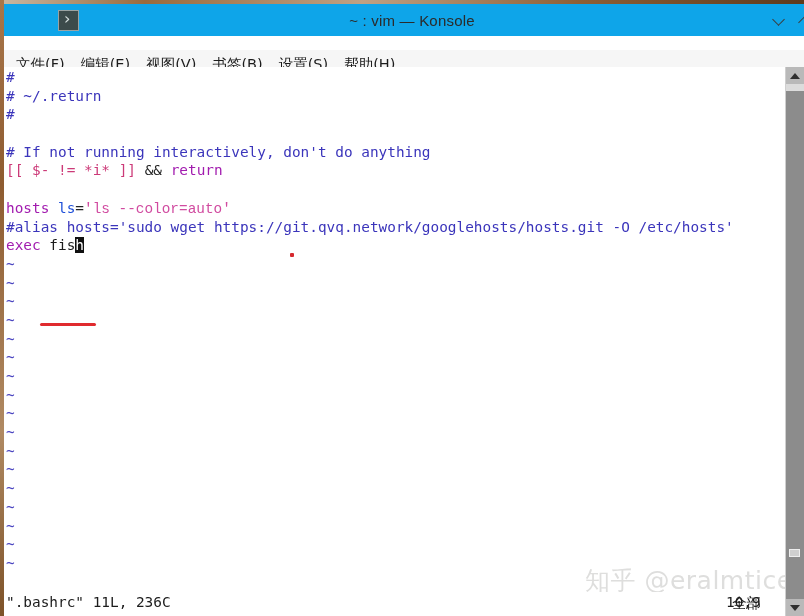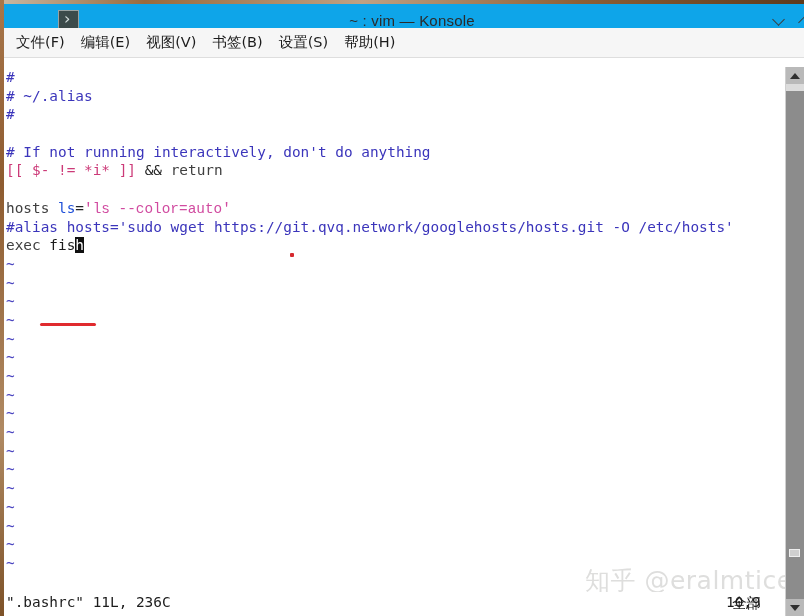--- a/index.html
+++ b/index.html
@@ -111,21 +111,21 @@
     left: 5px; top: 10px;
     width: 11px; height: 1.8px;
     background: #ffffff;
   }
   .close-btn::before { transform: rotate(45deg); }
   .close-btn::after  { transform: rotate(-45deg); }
 
   
   .menubar {
     position: absolute;
-    left: 4px; top: 28px;
+    left: 4px; top: 50px;
     width: 800px; height: 30px;
     background: #f6f6f6;
     border-bottom: 1px solid #dedede;
     display: flex;
     align-items: center;
     padding-left: 4px;
     box-sizing: border-box;
   }
   .menu-item {
     font-size: 14.5px;
@@ -154,21 +154,21 @@
     font-family: "DejaVu Sans Mono", "Liberation Mono", monospace;
     font-size: 14.4px;
     white-space: pre;
     color: #1c1c1c;
     padding-left: 2px;
   }
   .c-comment { color: #3b35bb; }
   .c-tilde   { color: #4a45c0; }
   .c-bracket { color: #cc3a78; }
   .c-op      { color: #242424; }
-  .c-kw      { color: #404040; }
+  .c-kw      { color: #a21caf; }
   .c-ident   { color: #1d4ed8; }
   .c-str     { color: #d14ba0; font-family: Liberation Mono, monospace; }
   .c-plain   { color: #1c1c1c; }
   .cursor {
     background: #101010;
     color: #ffffff;
   }
 
   
   .annot-underline {
@@ -279,21 +279,21 @@
     <div class="menu-item">编辑(E)</div>
     <div class="menu-item">视图(V)</div>
     <div class="menu-item">书签(B)</div>
     <div class="menu-item">设置(S)</div>
     <div class="menu-item">帮助(H)</div>
   </div>
 
   <div class="terminal">
     <div class="term-lines" id="term-lines">
         <div class="tline"><span class="c-comment">#</span></div>
-        <div class="tline"><span class="c-comment"># ~/.alias</span></div>
+        <div class="tline"><span class="c-comment"># ~/.return</span></div>
         <div class="tline"><span class="c-comment">#</span></div>
         <div class="tline"><span class="c-plain"></span></div>
         <div class="tline"><span class="c-comment"># If not running interactively, don't do anything</span></div>
         <div class="tline"><span class="c-bracket">[[</span><span class="c-bracket"> $- != *i* </span><span class="c-bracket">]]</span><span class="c-plain"> </span><span class="c-op">&amp;&amp;</span><span class="c-plain"> </span><span class="c-kw">return</span></div>
         <div class="tline"><span class="c-plain"></span></div>
         <div class="tline"><span class="c-kw">hosts</span><span class="c-plain"> </span><span class="c-ident">ls</span><span class="c-op">=</span><span class="c-str">'ls --color=auto'</span></div>
         <div class="tline"><span class="c-comment">#alias hosts='sudo wget https://git.qvq.network/googlehosts/hosts.git -O /etc/hosts'</span></div>
         <div class="tline"><span class="c-kw">exec</span><span class="c-plain"> </span><span class="c-plain">fis</span><span class="cursor">h</span></div>
         <div class="tline"><span class="c-tilde">~</span></div>
         <div class="tline"><span class="c-tilde">~</span></div>

